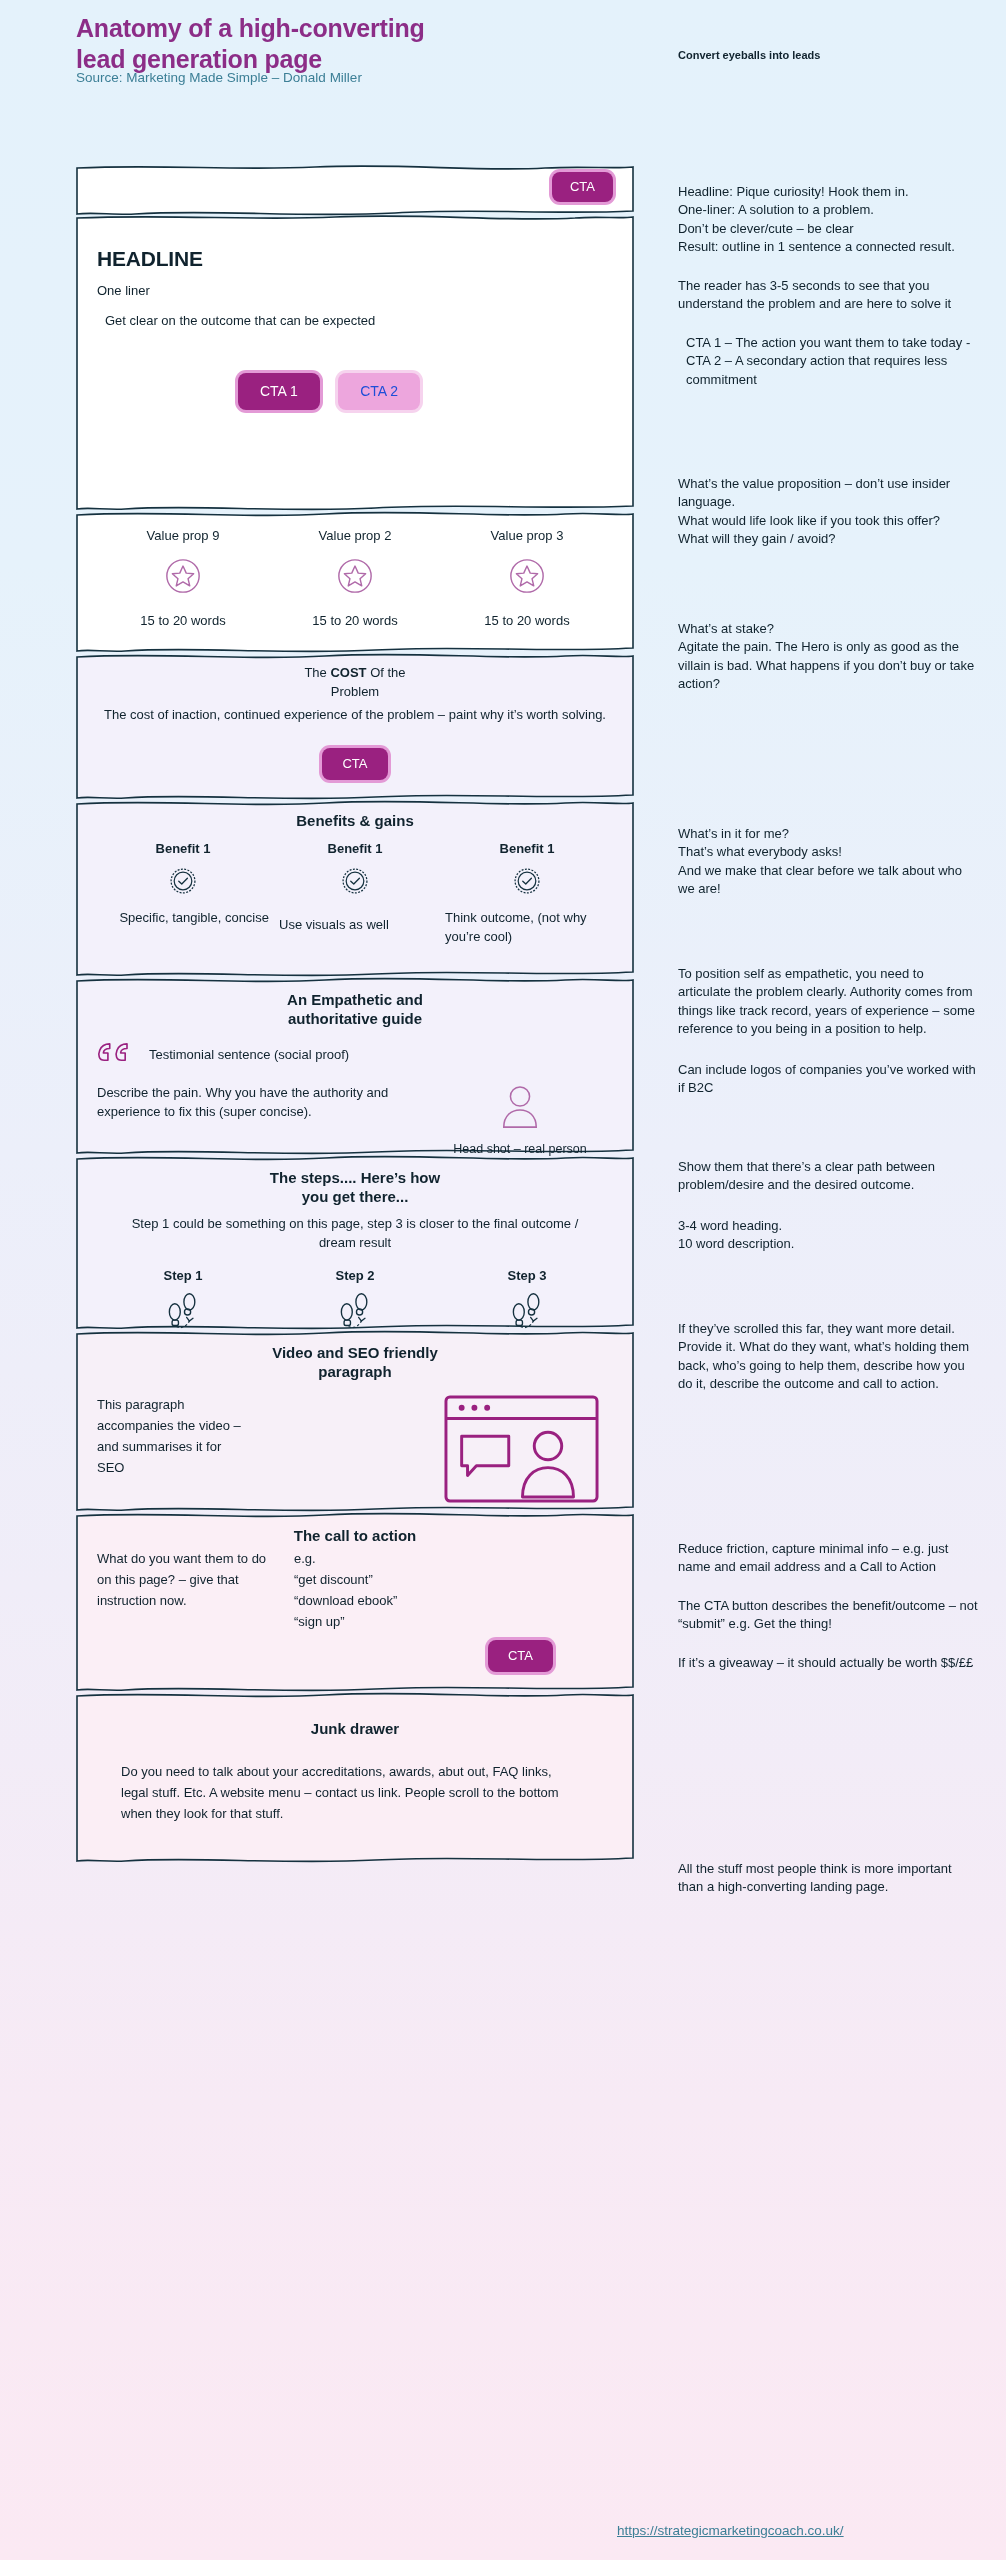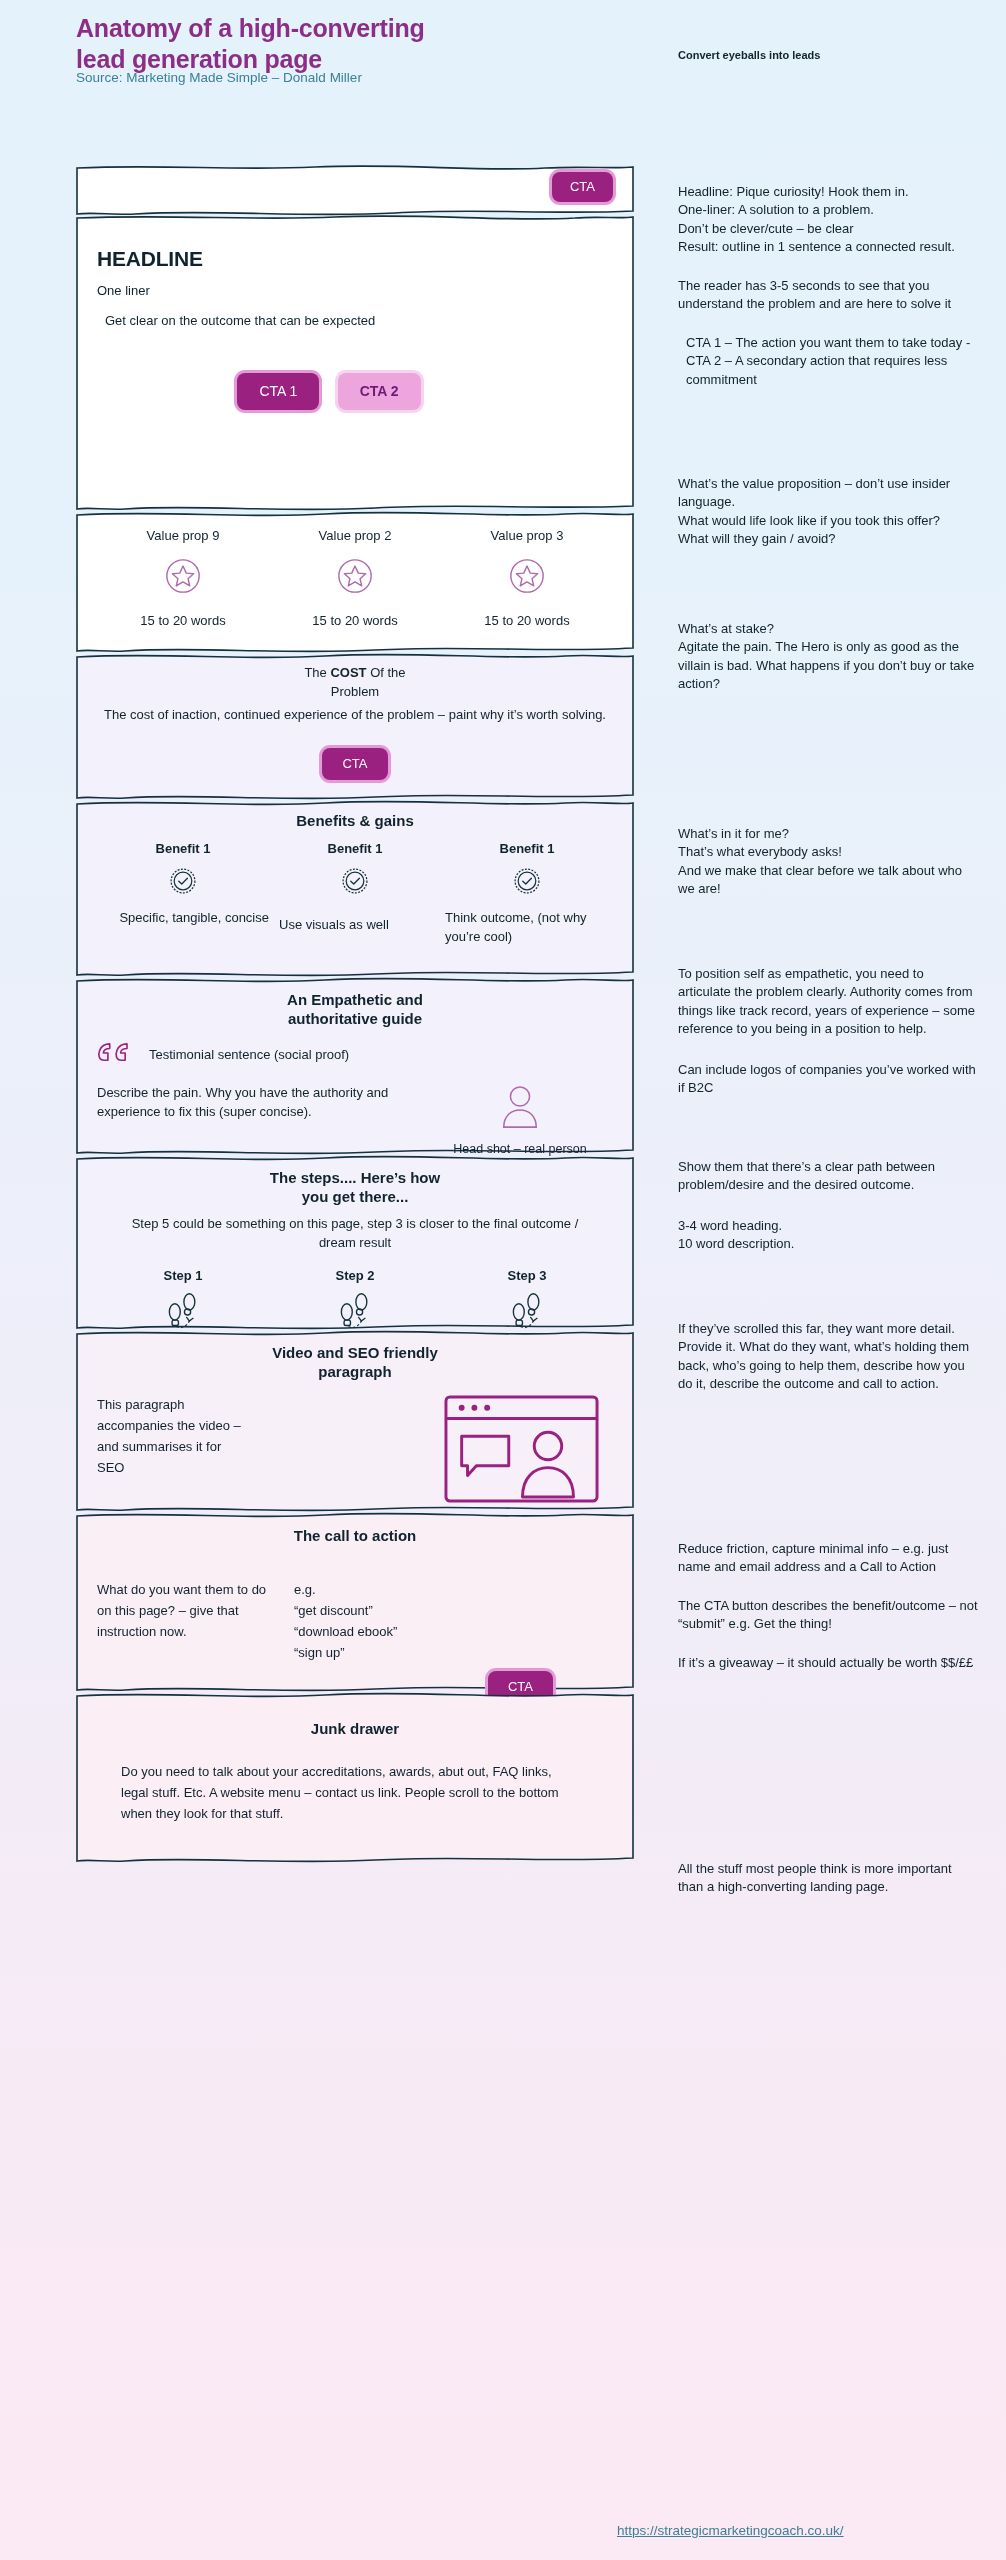--- a/index.html
+++ b/index.html
@@ -45,21 +45,21 @@
   .sm { font-size:13px; line-height:1.45; }
   .xs { font-size:12.5px; line-height:1.42; }
 
   
   .cta {
     display:inline-block; border-radius:8px; color:#ffffff;
     font-size:14px; text-align:center; line-height:1;
     padding:11px 22px 12px; background:#9a2180;
     box-shadow:0 0 0 3px #e39ad6;
   }
-  .cta.light { background:#eda6dd; color:#701a75; box-shadow:0 0 0 3px #f6d3ee;font-weight:bold; }
+  .cta.light { background:#eda6dd; color:#1d4ed8; box-shadow:0 0 0 3px #f6d3ee; }
 
   
   .note { position:absolute; width:300px; font-size:13px; line-height:1.42; color:#10232e; }
   .note p { margin:0 0 14px; }
   .note p:last-child { margin-bottom:0; }
 
   
   .icon { display:block; margin:0 auto; }
   svg { overflow:visible; }
 
@@ -249,21 +249,21 @@
 
   <div class="panel" style="height:176px">
     <div class="edge">
       <svg viewBox="0 0 560 176" preserveAspectRatio="none">
         <path d="M2,5 C90,0 170,9 250,4 C340,-1 420,8 490,4 C520,2 545,6 558,4 L558,171 C470,176 390,168 300,173 C210,178 120,169 50,174 C30,175 14,172 2,174 Z" fill="#f3f1fb" stroke="#15313f" stroke-width="1.6"></path>
       </svg>
     </div>
     <div class="inner" style="padding-top:14px">
       <div class="ctr h-bold">The steps.... Here’s how</div>
       <div class="ctr h-bold">you get there...</div>
-      <div class="ctr sm" style="margin-top:9px;padding:0 22px">Step 5 could be something on this page, step 3 is closer to the final outcome / dream result</div>
+      <div class="ctr sm" style="margin-top:9px;padding:0 22px">Step 1 could be something on this page, step 3 is closer to the final outcome / dream result</div>
       <div class="row3" style="margin-top:14px">
         <div class="ctr">
           <div class="sm" style="font-weight:700">Step 1</div>
           <span class="icon">
             <svg width="40" height="42" viewBox="0 0 44 46" style="margin-top:4px">
               <ellipse cx="13" cy="24" rx="6" ry="9" fill="none" stroke="#15313f" stroke-width="1.5"></ellipse>
               <rect x="10" y="33" width="7" height="6" rx="2" fill="none" stroke="#15313f" stroke-width="1.5"></rect>
               <ellipse cx="29" cy="13" rx="6" ry="9" fill="none" stroke="#15313f" stroke-width="1.5"></ellipse>
               <circle cx="27" cy="24" r="3.4" fill="none" stroke="#15313f" stroke-width="1.5"></circle>
               <path d="M15 40 C20 43 26 40 29 34" fill="none" stroke="#15313f" stroke-width="1.4" stroke-dasharray="2.5 2.5"></path>
@@ -331,21 +331,21 @@
   </div>
 
   <div class="panel" style="height:181px">
     <div class="edge">
       <svg viewBox="0 0 560 181" preserveAspectRatio="none">
         <path d="M2,5 C90,0 170,9 250,4 C340,-1 420,8 490,4 C520,2 545,6 558,4 L558,176 C470,181 390,173 300,178 C210,183 120,174 50,179 C30,180 14,177 2,179 Z" fill="#fbeff6" stroke="#15313f" stroke-width="1.6"></path>
       </svg>
     </div>
     <div class="inner" style="padding-top:15px">
       <div class="ctr h-bold">The call to action</div>
-      <div style="display:flex;margin-top:35px">
+      <div style="display:flex;margin-top:4px">
         <div class="sm" style="width:175px;line-height:1.6">What do you want them to do on this page? – give that instruction now.</div>
         <div class="sm" style="flex:1;line-height:1.6;padding-left:22px">
           <div>e.g.</div>
           <div>“get discount”</div>
           <div>“download ebook”</div>
           <div>“sign up”</div>
         </div>
       </div>
       <div style="text-align:right;margin-top:8px;padding-right:60px">
         <span class="cta" style="padding:9px 20px 10px;font-size:13px">CTA</span>

